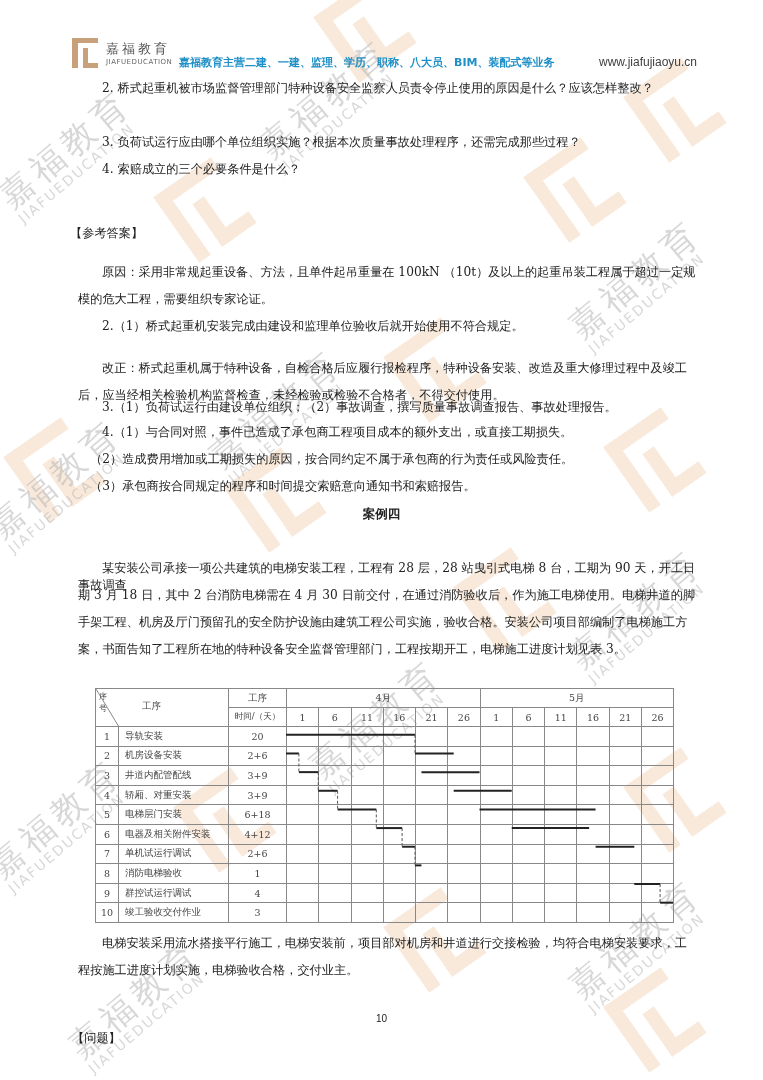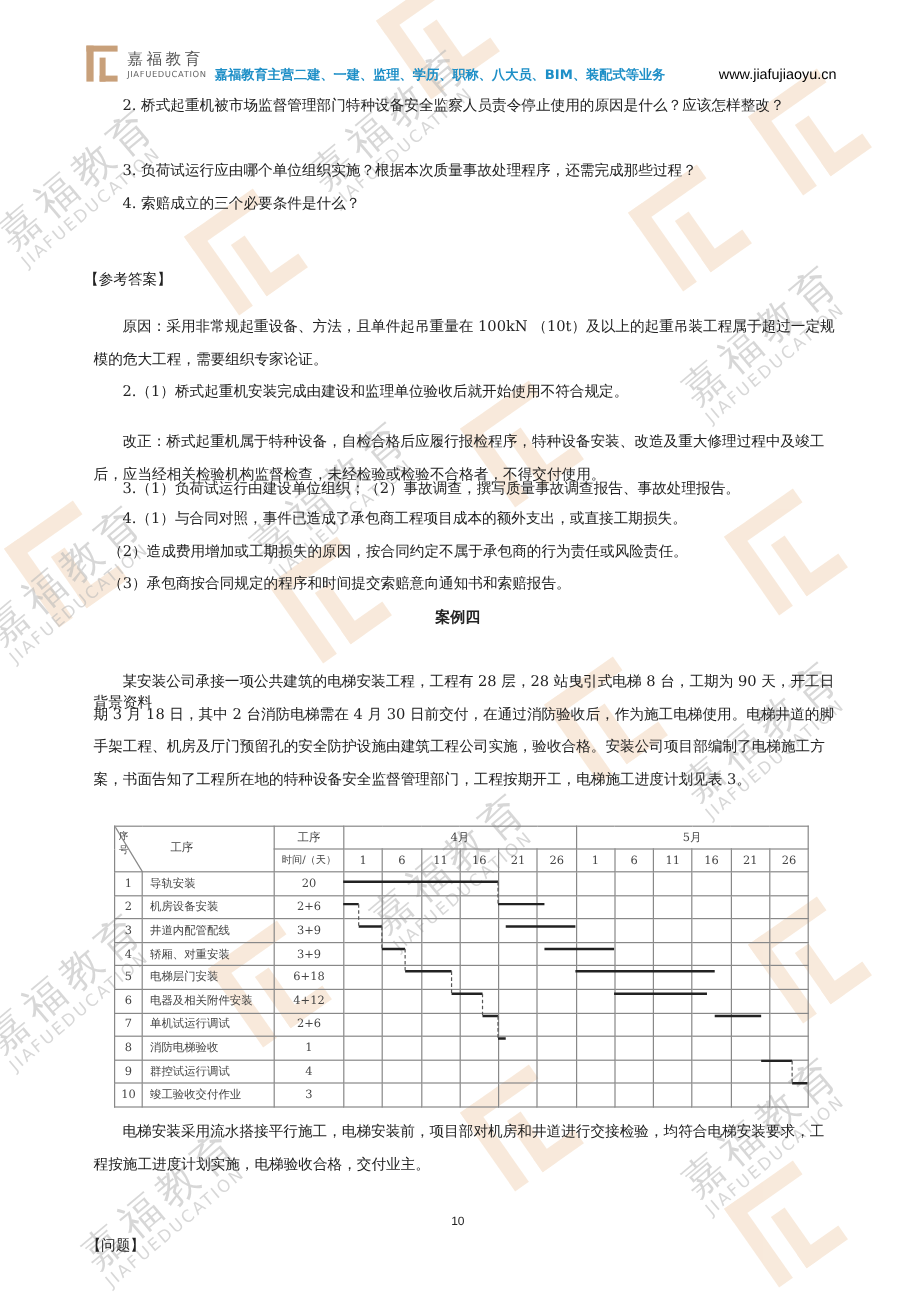--- a/index.html
+++ b/index.html
@@ -31,21 +31,21 @@
 
   .header { position: absolute; left: 72px; top: 38px; width: 640px; height: 36px; }
   .logo-mark { position: absolute; left: 0; top: 0; width: 26px; height: 30px; }
   .logo-mark .a { position: absolute; left: 0; top: 0; width: 26px; height: 5px; background: #c8a07a; }
   .logo-mark .b { position: absolute; left: 0; top: 0; width: 6px; height: 30px; background: #c8a07a; }
   .logo-mark .c { position: absolute; left: 11px; top: 10px; width: 5px; height: 20px; background: #c8a07a; }
   .logo-mark .d { position: absolute; left: 11px; top: 25px; width: 15px; height: 5px; background: #c8a07a; }
   .logo-cn { position: absolute; left: 34px; top: 2px; font-family: "DejaVu Sans", sans-serif; font-size: 13px; color: #555; letter-spacing: 3px; }
   .logo-en { position: absolute; left: 34px; top: 20px; font-family: "DejaVu Sans", sans-serif; font-size: 7px; color: #666; letter-spacing: 0.5px; }
   .tagline { position: absolute; left: 107px; top: 17px; font-family: "DejaVu Sans", sans-serif; font-size: 11px; color: #1e8fc7; font-weight: bold; }
-  .site { position: absolute; left: 527px; top: 17px; font-family: "Liberation Sans", sans-serif; font-size: 12px; color: #000000; }
+  .site { position: absolute; left: 527px; top: 17px; font-family: "Liberation Sans", sans-serif; font-size: 12px; color: #404040; }
 
   .para { position: absolute; left: 78px; width: 620px; font-size: 12.2px; line-height: 27px; margin: 0; }
   .indent { text-indent: 24px; }
   .line { position: absolute; left: 78px; font-size: 12.2px; white-space: nowrap; margin-top: 44px; }
   .center-title { position: absolute; left: 0; width: 763px; text-align: center; font-size: 12.5px; font-weight: bold; }
 
   .gantt { position: absolute; left: 95px; top: 688px; width: 578px; height: 224px; }
   .gantt table { border-collapse: collapse; width: 578px; table-layout: fixed; font-size: 9.5px; color: #444; }
   .gantt td { border: 1px solid #888; height: 18.6px; padding: 0; text-align: center; }
   .gantt td.name { text-align: left; padding-left: 6px; }
@@ -205,21 +205,21 @@
   <p class="para indent" style="top:259px">原因：采用非常规起重设备、方法，且单件起吊重量在 100kN （10t）及以上的起重吊装工程属于超过一定规模的危大工程，需要组织专家论证。</p>
   <p class="para indent" style="top:313px">2.（1）桥式起重机安装完成由建设和监理单位验收后就开始使用不符合规定。</p>
   <p class="para indent" style="top:355px">改正：桥式起重机属于特种设备，自检合格后应履行报检程序，特种设备安装、改造及重大修理过程中及竣工后，应当经相关检验机构监督检查，未经检验或检验不合格者，不得交付使用。</p>
   <p class="para indent" style="top:394px">3.（1）负荷试运行由建设单位组织；（2）事故调查，撰写质量事故调查报告、事故处理报告。</p>
   <p class="para indent" style="top:419px">4.（1）与合同对照，事件已造成了承包商工程项目成本的额外支出，或直接工期损失。</p>
   <p class="para" style="top:446px;left:90px">（2）造成费用增加或工期损失的原因，按合同约定不属于承包商的行为责任或风险责任。</p>
   <p class="para" style="top:473px;left:90px">（3）承包商按合同规定的程序和时间提交索赔意向通知书和索赔报告。</p>
 
   <div class="center-title" style="top:506px">案例四</div>
 
-  <div class="line" style="top:533px">背景资料</div>
+  <div class="line" style="top:533px">事故调查</div>
   <p class="para indent" style="top:555px">某安装公司承接一项公共建筑的电梯安装工程，工程有 28 层，28 站曳引式电梯 8 台，工期为 90 天，开工日期 3 月 18 日，其中 2 台消防电梯需在 4 月 30 日前交付，在通过消防验收后，作为施工电梯使用。电梯井道的脚手架工程、机房及厅门预留孔的安全防护设施由建筑工程公司实施，验收合格。安装公司项目部编制了电梯施工方案，书面告知了工程所在地的特种设备安全监督管理部门，工程按期开工，电梯施工进度计划见表 3。</p>
 
   <div class="gantt">
     <table>
       <colgroup>
         <col style="width:23px">
           <col style="width:110px">
           <col style="width:58px">
         <col span="12" style="width:32.25px">
       </colgroup>

